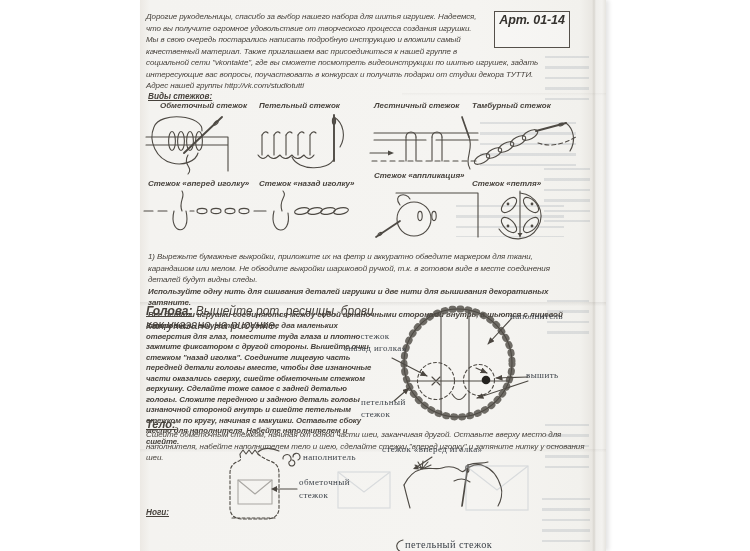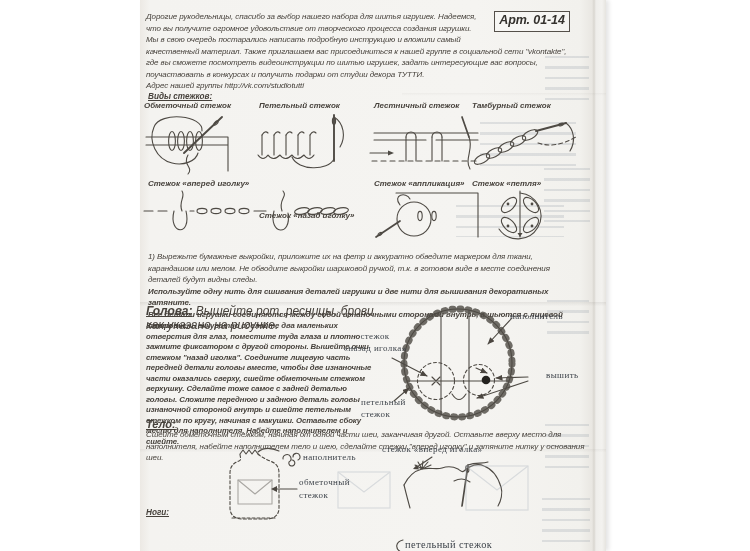--- a/index.html
+++ b/index.html
@@ -13,21 +13,21 @@
   .crease{position:absolute;background:linear-gradient(180deg,rgba(90,85,80,0.10),rgba(90,85,80,0.0) 70%);}
   .hw{font-style:italic;color:#46413b;}
   .para{font-size:8px;line-height:11.5px;letter-spacing:-0.1px;}
   .sec-head{font-weight:bold;text-decoration:underline;}
   .sl{font-size:8px;font-weight:600;font-style:italic;color:#46413b;white-space:nowrap;}
   .srf{font-family:"Liberation Serif",serif;color:#3d434a;font-size:9px;letter-spacing:0.4px;white-space:nowrap;}
   .bold{font-weight:bold;}
   p{margin:0;}
   .art-box{float:right;width:70px;border:1.3px solid #55504a;margin:0 0 5px 10px;
            text-align:center;font-size:12.5px;font-weight:bold;font-style:italic;
-           padding:3px 2px 4px 2px;color:#35322e;background:rgba(255,255,255,0.25);}
+           padding:3px 2px 20px 2px;color:#35322e;background:rgba(255,255,255,0.25);}
   svg{display:block;overflow:visible;}
   .ink{stroke:#4e4a44;fill:none;stroke-width:1.1;stroke-linecap:round;stroke-linejoin:round;}
   .blv{opacity:0.45;}
   .bleed{position:absolute;
          background:repeating-linear-gradient(180deg,rgba(128,140,153,0.20) 0px,rgba(128,140,153,0.20) 2px,rgba(0,0,0,0) 2px,rgba(0,0,0,0) 10.5px);
          filter:blur(0.7px);}
 </style>
 </head>
 <body>
 
@@ -48,21 +48,21 @@
   <div class="abs hw para" style="left:146px;top:11px;width:424px;">
     <div class="art-box">
       <span>Арт. 01-14</span>
     </div>
     <span>Дорогие рукодельницы, спасибо за выбор нашего набора для шитья игрушек. Надеемся, что вы получите огромное удовольствие от творческого процесса создания игрушки. Мы в свою очередь постарались написать  подробную инструкцию и вложили самый качественный материал. Также приглашаем вас присоединиться к нашей группе  в социальной сети "vkontakte", где вы сможете посмотреть видеоинструкции по шитью игрушек, задать интересующие вас вопросы, поучаствовать в конкурсах и получить подарки от студии декора ТУТТИ.</span><br>
     <span>Адрес нашей группы http://vk.com/studiotutti</span>
   </div>
 
   <div class="abs hw sec-head" style="left:148px;top:92px;font-size:8.2px;">Виды стежков:</div>
 
-  <div class="abs sl" style="left:144px;top:101px;">Обметочный стежок</div>
+  <div class="abs sl" style="left:160px;top:101px;">Обметочный стежок</div>
   <div class="abs sl" style="left:259px;top:101px;">Петельный стежок</div>
   <div class="abs sl" style="left:374px;top:101px;">Лестничный стежок</div>
   <div class="abs sl" style="left:472px;top:101px;">Тамбурный стежок</div>
 
   <svg class="abs" style="left:142px;top:111px;" width="116" height="64" viewBox="0 0 116 64">
     <g class="ink">
       <path d="M4,26 H86 M4,34 H86 M86,26 V60 M86,34 V58"></path>
       <ellipse cx="30" cy="30" rx="3.4" ry="9.5"></ellipse>
         <ellipse cx="39" cy="30" rx="3.4" ry="9.5"></ellipse>
       <ellipse cx="48" cy="30" rx="3.4" ry="9.5"></ellipse>
@@ -107,22 +107,22 @@
       <ellipse cx="54" cy="30" rx="8.5" ry="4" transform="rotate(-28 54 30)"></ellipse>
       <ellipse cx="66" cy="24" rx="8.5" ry="4" transform="rotate(-28 66 24)"></ellipse>
       <path d="M72,20 L102,12" stroke-width="2"></path>
       <ellipse cx="97" cy="13.5" rx="2.4" ry="1.2" transform="rotate(-14 97 13.5)"></ellipse>
       <path d="M74,32 C86,36 98,34 112,26" stroke-dasharray="4,3"></path>
       <path d="M102,12 C110,18 112,30 106,40"></path>
     </g>
   </svg>
 
   <div class="abs sl" style="left:148px;top:179px;">Стежок «вперед иголку»</div>
-  <div class="abs sl" style="left:259px;top:179px;margin-top:32px;">Стежок «назад иголку»</div>
-  <div class="abs sl" style="left:374px;top:179px;">Стежок «аппликация»</div>
+  <div class="abs sl" style="left:259px;top:179px;">Стежок «назад иголку»</div>
+  <div class="abs sl" style="left:374px;top:171px;">Стежок «аппликация»</div>
   <div class="abs sl" style="left:472px;top:179px;">Стежок «петля»</div>
 
   <svg class="abs" style="left:142px;top:189px;" width="116" height="52" viewBox="0 0 116 52">
     <g class="ink">
       <path d="M2,22 h9 M16,22 h9 M48,22 h4"></path>
       <path d="M32,22 C26,46 50,48 44,22"></path>
       <path d="M40,22 C36,12 44,8 40,2"></path>
       <ellipse cx="60" cy="22" rx="5" ry="2.6"></ellipse>
         <ellipse cx="74" cy="22" rx="5" ry="2.6"></ellipse>
       <ellipse cx="88" cy="22" rx="5" ry="2.6"></ellipse>
@@ -205,21 +205,21 @@
       <line x1="142" y1="79" x2="91" y2="96" marker-end="url(#mA)"></line>
       <line x1="8" y1="99" x2="23" y2="86" marker-end="url(#mA)"></line>
       <line x1="6" y1="56" x2="41" y2="74" marker-end="url(#mA)"></line>
     </g>
   </svg>
   <div class="abs srf" style="left:510px;top:311px;">наполнитель</div>
   <div class="abs srf" style="left:338px;top:331px;width:74px;text-align:center;line-height:11.5px;">
     <div>стежок</div>
     <div>«назад иголка»</div>
   </div>
-  <div class="abs srf" style="left:526px;top:370px;margin-left:20px;">вышить</div>
+  <div class="abs srf" style="left:526px;top:370px;">вышить</div>
   <div class="abs srf" style="left:361px;top:396px;line-height:12px;">
     <div>петельный</div>
     <div>стежок</div>
   </div>
 
   <div class="abs hw sec-head" style="left:146px;top:418px;font-size:11px;">Тело:</div>
   <p class="abs hw para" style="left:146px;top:429px;width:448px;">Сшейте обметочным стежком, начиная от одной части шеи, заканчивая другой. Оставьте вверху место для наполнителя, набейте наполнителем тело и шею, сделайте  стежки "вперед иголку" и затяните нитку у основания шеи.</p>
 
   <svg class="abs" style="left:224px;top:446px;" width="64" height="78" viewBox="0 0 64 78">
     <g class="ink blv" stroke="#b7bec6" stroke-width="1.2">

